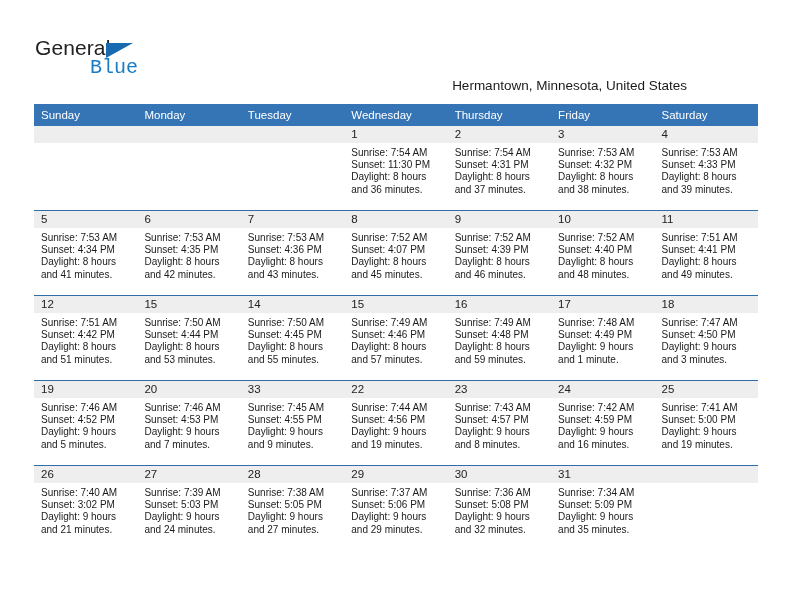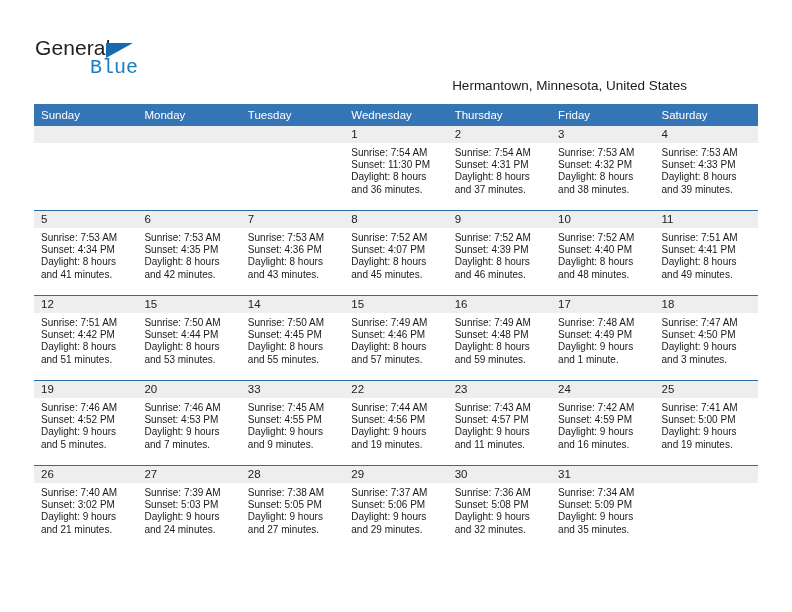--- a/index.html
+++ b/index.html
@@ -434,21 +434,21 @@
                 </div>
               </div>
             </td>
             <td>
               <div class="cell-inner">
                 <div class="daynum-band">23</div>
                 <div class="details">
                   <div>Sunrise: 7:43 AM</div>
                   <div>Sunset: 4:57 PM</div>
                   <div>Daylight: 9 hours</div>
-                  <div>and 11 minutes.</div>
+                  <div>and 8 minutes.</div>
                 </div>
               </div>
             </td>
             <td>
               <div class="cell-inner">
                 <div class="daynum-band">24</div>
                 <div class="details">
                   <div>Sunrise: 7:42 AM</div>
                   <div>Sunset: 4:59 PM</div>
                   <div>Daylight: 9 hours</div>

